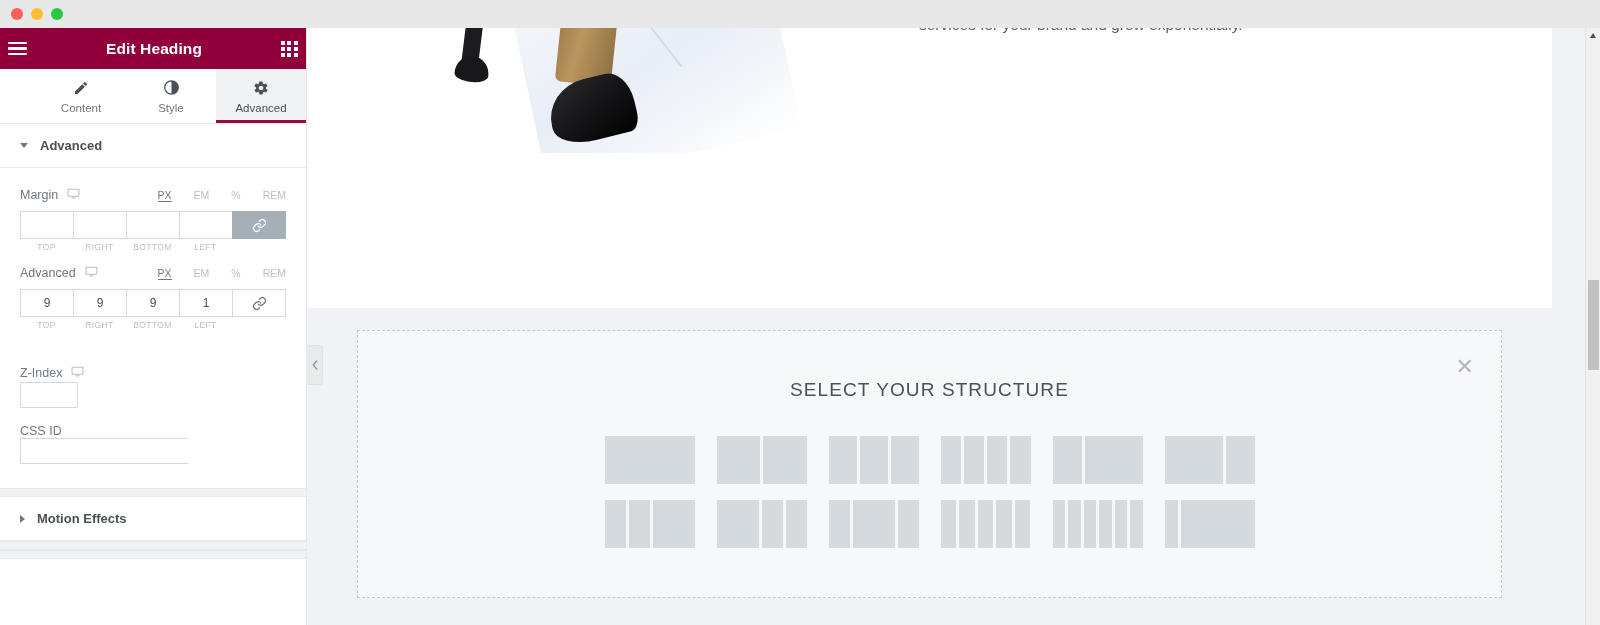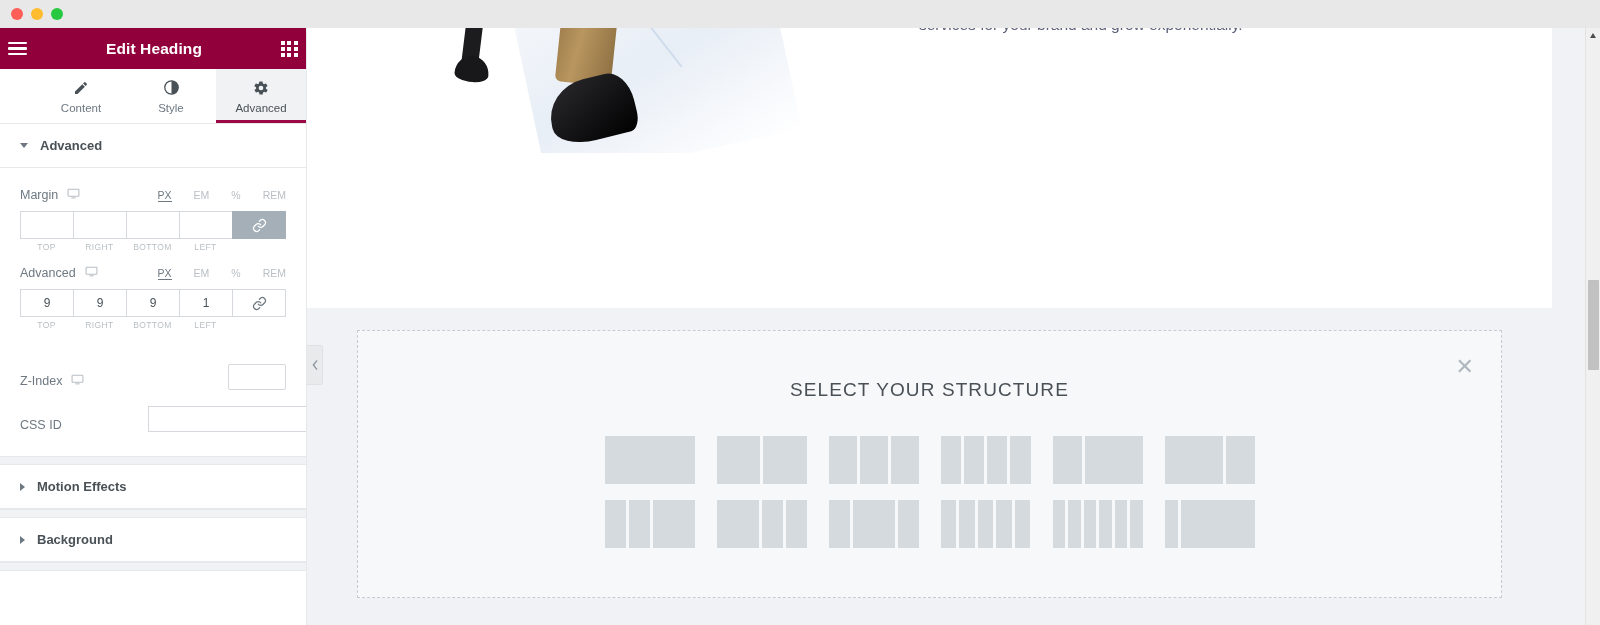--- a/index.html
+++ b/index.html
@@ -103,22 +103,23 @@
   .dim-link.on { background: #a4afb7; border-color: #a4afb7; }
   .dim-labels { display: flex; margin-top: 3px; }
   .dim-labels span {
     flex: 1; font-size: 8.5px; color: #b9bfc4; letter-spacing: .4px;
     text-align: center;
   }
   .dim-labels .spacer { flex: 0 0 54px; }
 
   
   .row-ctrl {
-    display: flex; align-items: flex-end; justify-content: space-between;
+    display: flex; align-items: flex-start; justify-content: space-between;
     margin-bottom: 16px;
+    flex-direction: column;
   }
   .row-ctrl .ctrl-label { font-size: 12.5px; color: #6d7882; }
   .input-sm {
     width: 58px; height: 26px; border: 1px solid #d5d8dc;
     background: #ffffff; border-radius: 2px;
   }
   .input-group { display: flex; width: 138px; }
   .input-group input {
     flex: 1; height: 26px; border: 1px solid #d5d8dc; border-right: none;
     background: #ffffff; font-size: 12px; padding: 0 6px; outline: none;
@@ -405,24 +406,20 @@
 
     <div class="divider-gap"></div>
 
     <div class="section-head">
       <span class="caret-right"></span>
       <span class="sec-title">Motion Effects</span>
     </div>
 
     <div class="divider-gap"></div>
 
-    <div class="section-head">
-      <span class="caret-right"></span>
-      <span class="sec-title">Background</span>
-    </div>
 
     <div class="divider-gap"></div>
   </div>
 
   <div id="collapse-handle">
     <span>
       <svg width="8" height="10" viewBox="0 0 8 12" fill="none" stroke="#8a939c" stroke-width="1.6" stroke-linecap="round">
         <path d="M6 1L2 6l4 5"></path>
       </svg>
     </span>

